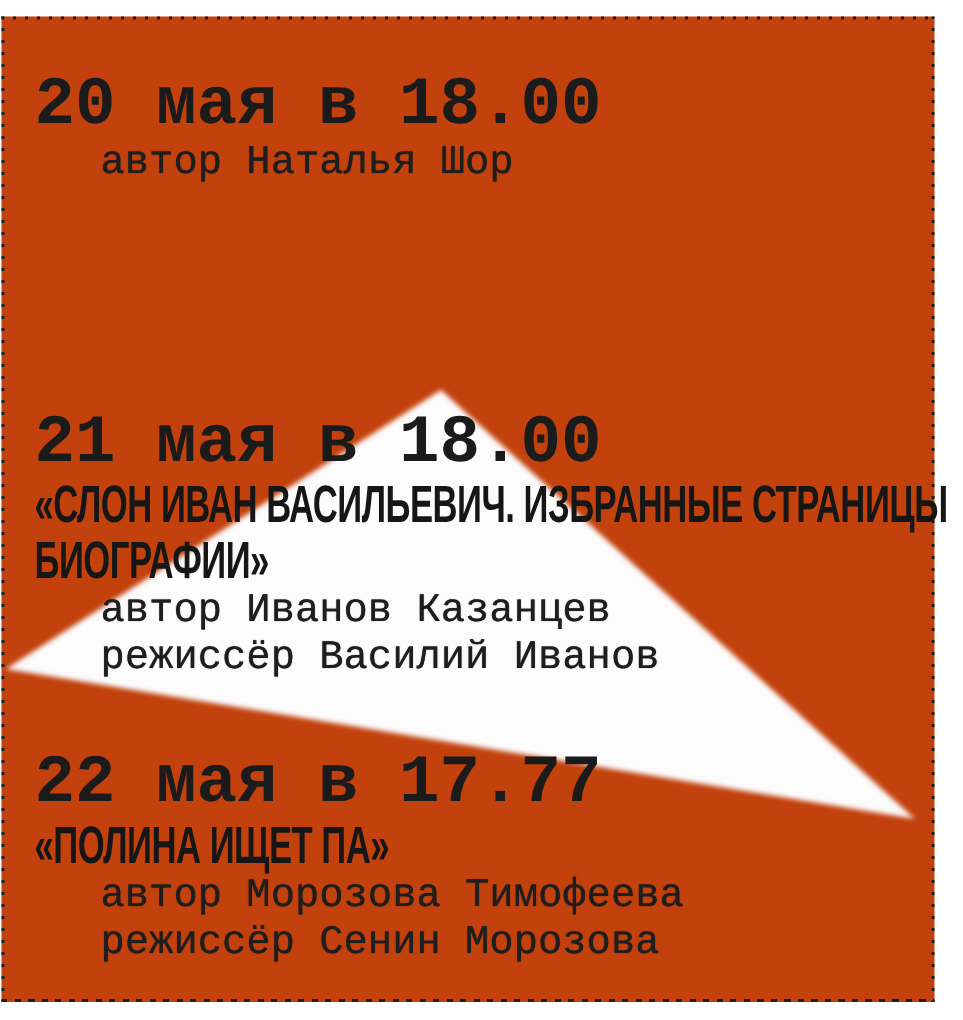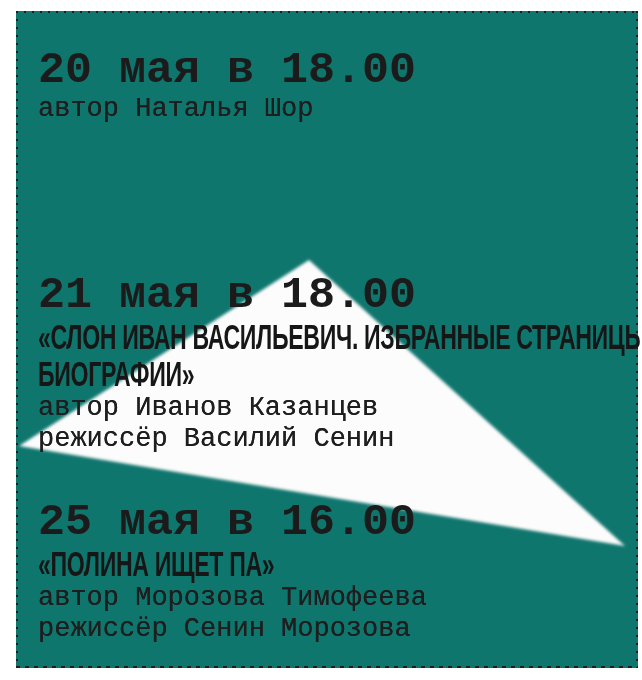--- a/index.html
+++ b/index.html
@@ -10,25 +10,25 @@
     width: 642px;
     height: 680px;
     background: #ffffff;
     overflow: hidden;
     font-family: "Liberation Sans", sans-serif;
   }
 
   
   .paper {
     position: absolute;
-    left: 16px;
+    left: 1px;
     top: 11px;
     width: 622px;
     height: 657px;
-    background: #0f766e;
+    background: #c2410c;
   }
 
   
   .edge { position: absolute; }
   .edge-top {
     left: 0; top: 0; width: 100%; height: 2px;
     background: repeating-linear-gradient(to right, #1f1f1f 0 2px, transparent 2px 8px);
   }
   .edge-bottom {
     left: 0; bottom: 0; width: 100%; height: 2px;
@@ -74,21 +74,21 @@
     font-weight: 700;
     font-size: 35px;
     line-height: 37px;
     letter-spacing: -0.5px;
     color: #161616;
     white-space: nowrap;
     transform: scaleX(0.66);
     transform-origin: left top;
   }
 
-  .credits { margin-top: 1px; }
+  .credits { margin-top: 1px; margin-left: 44px; }
   .credit-line {
     font-family: "Liberation Mono", "DejaVu Sans Mono", monospace;
     font-weight: 400;
     font-size: 27px;
     line-height: 31px;
     color: #1e1e1e;
     white-space: nowrap;
     text-shadow: 0 0 0.6px #1e1e1e;
   }
 </style>
@@ -115,26 +115,26 @@
     </div>
 
     <div class="event event-2">
       <div class="date">21 мая в 18.00</div>
       <div class="title">
         <div class="title-line">«СЛОН ИВАН ВАСИЛЬЕВИЧ. ИЗБРАННЫЕ СТРАНИЦЫ</div>
         <div class="title-line">БИОГРАФИИ»</div>
       </div>
       <div class="credits">
         <div class="credit-line">автор Иванов Казанцев</div>
-        <div class="credit-line">режиссёр Василий Сенин</div>
+        <div class="credit-line">режиссёр Василий Иванов</div>
       </div>
     </div>
 
     <div class="event event-3">
-      <div class="date">25 мая в 16.00</div>
+      <div class="date">22 мая в 17.77</div>
       <div class="title">
         <div class="title-line">«ПОЛИНА ИЩЕТ ПА»</div>
       </div>
       <div class="credits">
         <div class="credit-line">автор Морозова Тимофеева</div>
         <div class="credit-line">режиссёр Сенин Морозова</div>
       </div>
     </div>
 
     <div class="edge edge-top"></div>

